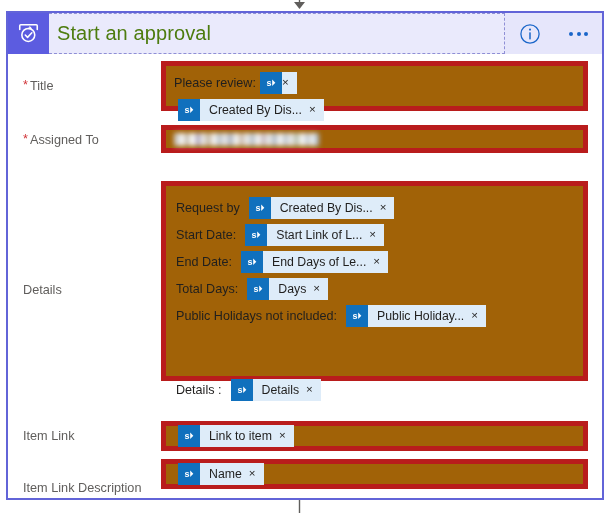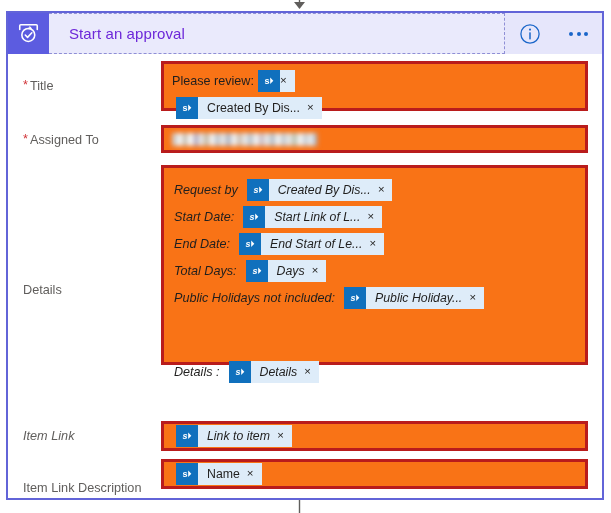--- a/index.html
+++ b/index.html
@@ -58,23 +58,23 @@
   .header-title-zone {
     flex: 1;
     display: flex;
     align-items: center;
     border: 1px dashed #8f8fd6;
     border-left: none;
     box-sizing: border-box;
     background: #eaeafc;
   }
   .header-title {
-    font-size: 15px;
-    color: #6d28d9;
-    padding-left: 20px;
+    font-size: 20px;
+    color: #4d7c0f;
+    padding-left: 8px;
     letter-spacing: 0.1px;
     white-space: nowrap;
   }
   .header-actions {
     width: 97px;
     min-width: 97px;
     display: flex;
     align-items: center;
     justify-content: space-around;
     background: #e6e6fb;
@@ -117,39 +117,39 @@
   }
   .field-label .req {
     color: #d13438;
     margin-right: 2px;
     font-size: 12.7px;
     line-height: 1;
   }
   .field-control {
     flex: 1;
     margin-right: 14px;
-    border: 3px solid #b91c1c;
+    border: 5px solid #b91c1c;
     box-sizing: border-box;
-    background: #f97316;
+    background: #a16207;
   }
 
   
   .row-title { height: 63px; }
   .row-title .field-label { height: 63px; }
   .row-title .field-control { height: 50px; margin-top: 7px; padding: 5px 8px 0 8px; }
 
   .row-assigned { height: 45px; }
   .row-assigned .field-label { height: 45px; }
   .row-assigned .field-control { height: 28px; margin-top: 8px; padding: 0 8px; display:flex; align-items:center; }
 
   .row-details { height: 255px; }
   .row-details .field-label { height: 255px; }
-  .row-details .field-control { height: 200px; margin-top: 3px; padding: 10px 10px 0 10px; font-style: italic; }
-
-  .row-itemlink { height: 38px; font-style: italic; }
+  .row-details .field-control { height: 200px; margin-top: 19px; padding: 10px 10px 0 10px; }
+
+  .row-itemlink { height: 38px; }
   .row-itemlink .field-label { height: 38px; }
   .row-itemlink .field-control { height: 30px; margin-top: 4px; padding: 0 8px; display:flex; align-items:center; }
 
   .row-itemlinkdesc { height: 40px; }
   .row-itemlinkdesc .field-label { height: 40px; align-items: flex-end; }
   .row-itemlinkdesc .field-control { height: 30px; margin-top: 4px; padding: 0 8px; display:flex; align-items:center; }
 
   
   .content-line {
     display: flex;
@@ -344,21 +344,21 @@
 
         <div class="content-line">
           <span class="line-label">End Date:</span>
           <span class="token">
             <span class="token-icon">
               <svg width="14" height="14" viewBox="0 0 14 14">
                 <text x="2.6" y="10.4" font-family="'Liberation Sans', sans-serif" font-size="9" font-weight="bold" fill="#ffffff">s</text>
                 <path d="M8.2 3.6l3.1 3.2-3.1 3.2z" fill="#ffffff"></path>
               </svg>
             </span>
-            <span class="token-label">End Start of Le...</span>
+            <span class="token-label">End Days of Le...</span>
             <span class="token-close">×</span>
           </span>
         </div>
 
         <div class="content-line">
           <span class="line-label">Total Days:</span>
           <span class="token">
             <span class="token-icon">
               <svg width="14" height="14" viewBox="0 0 14 14">
                 <text x="2.6" y="10.4" font-family="'Liberation Sans', sans-serif" font-size="9" font-weight="bold" fill="#ffffff">s</text>

